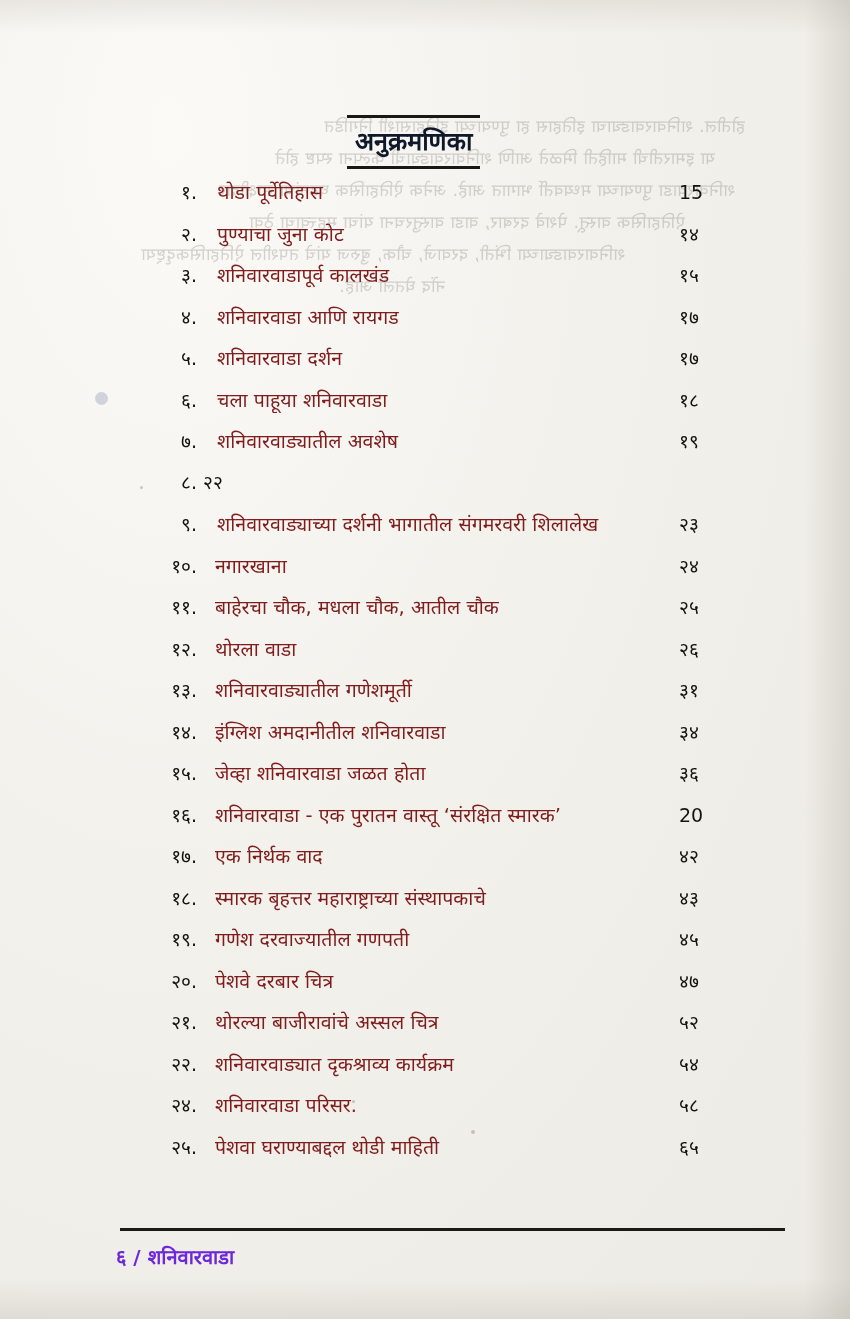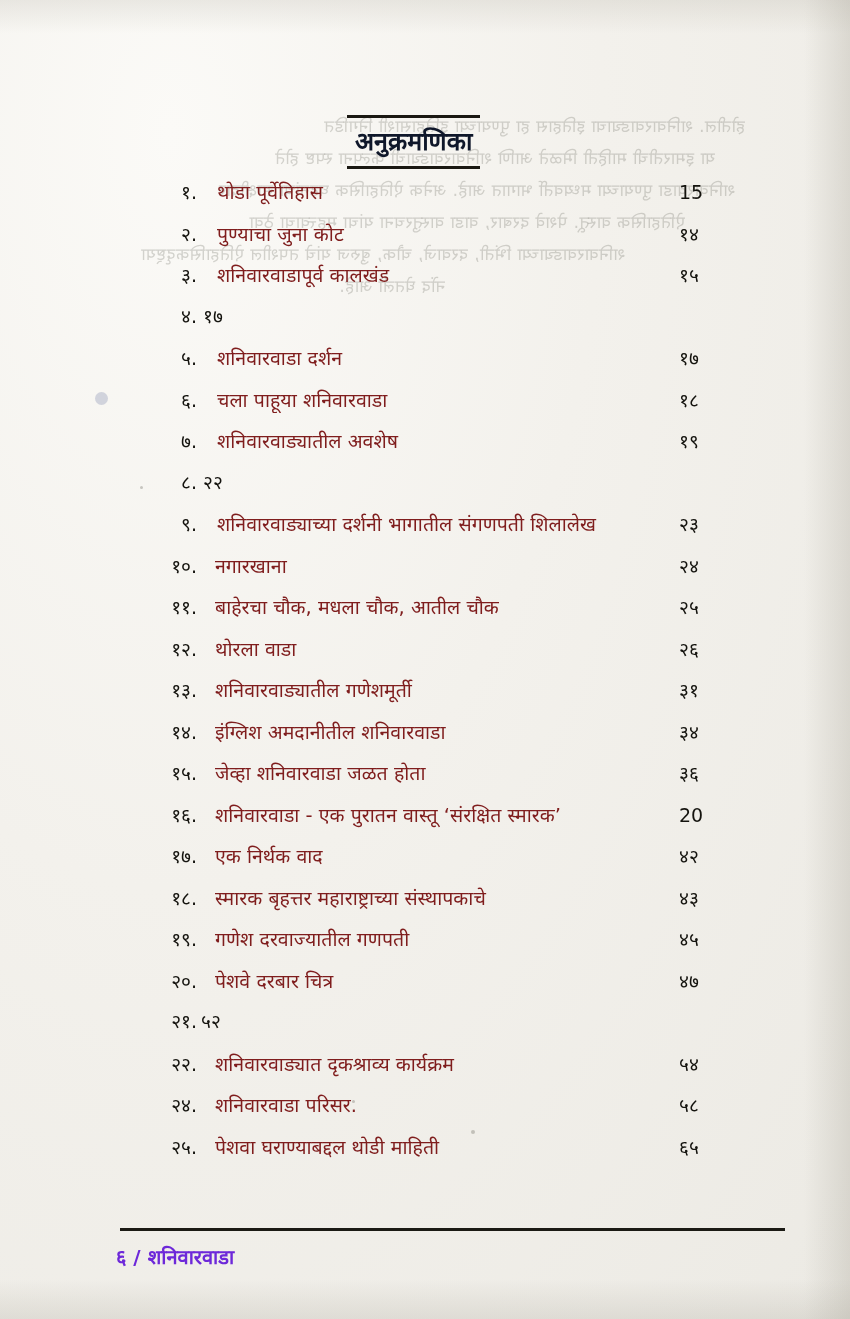--- a/index.html
+++ b/index.html
@@ -191,20 +191,21 @@
     </div>
 
     <div class="toc-row">
       <span class="toc-num">३.</span>
       <span class="toc-label">शनिवारवाडापूर्व कालखंड</span>
       <span class="toc-page">१५</span>
     </div>
 
     <div class="toc-row">
       <span class="toc-num">४.</span>
+      <span class="toc-label">शनिवारवाडा आणि रायगड</span>
       <span class="toc-page">१७</span>
     </div>
 
     <div class="toc-row">
       <span class="toc-num">५.</span>
       <span class="toc-label">शनिवारवाडा दर्शन</span>
       <span class="toc-page">१७</span>
     </div>
 
     <div class="toc-row">
@@ -219,21 +220,21 @@
       <span class="toc-page">१९</span>
     </div>
 
     <div class="toc-row">
       <span class="toc-num">८.</span>
       <span class="toc-page">२२</span>
     </div>
 
     <div class="toc-row">
       <span class="toc-num">९.</span>
-      <span class="toc-label">शनिवारवाड्याच्या दर्शनी भागातील संगणपती शिलालेख</span>
+      <span class="toc-label">शनिवारवाड्याच्या दर्शनी भागातील संगमरवरी शिलालेख</span>
       <span class="toc-page">२३</span>
     </div>
 
     <div class="toc-row indent-num">
       <span class="toc-num">१०.</span>
       <span class="toc-label">नगारखाना</span>
       <span class="toc-page">२४</span>
     </div>
 
     <div class="toc-row indent-num">
@@ -291,20 +292,21 @@
     </div>
 
     <div class="toc-row indent-num">
       <span class="toc-num">२०.</span>
       <span class="toc-label">पेशवे दरबार चित्र</span>
       <span class="toc-page">४७</span>
     </div>
 
     <div class="toc-row indent-num">
       <span class="toc-num">२१.</span>
+      <span class="toc-label">थोरल्या बाजीरावांचे अस्सल चित्र</span>
       <span class="toc-page">५२</span>
     </div>
 
     <div class="toc-row indent-num">
       <span class="toc-num">२२.</span>
       <span class="toc-label">शनिवारवाड्यात दृकश्राव्य कार्यक्रम</span>
       <span class="toc-page">५४</span>
     </div>
 
 

